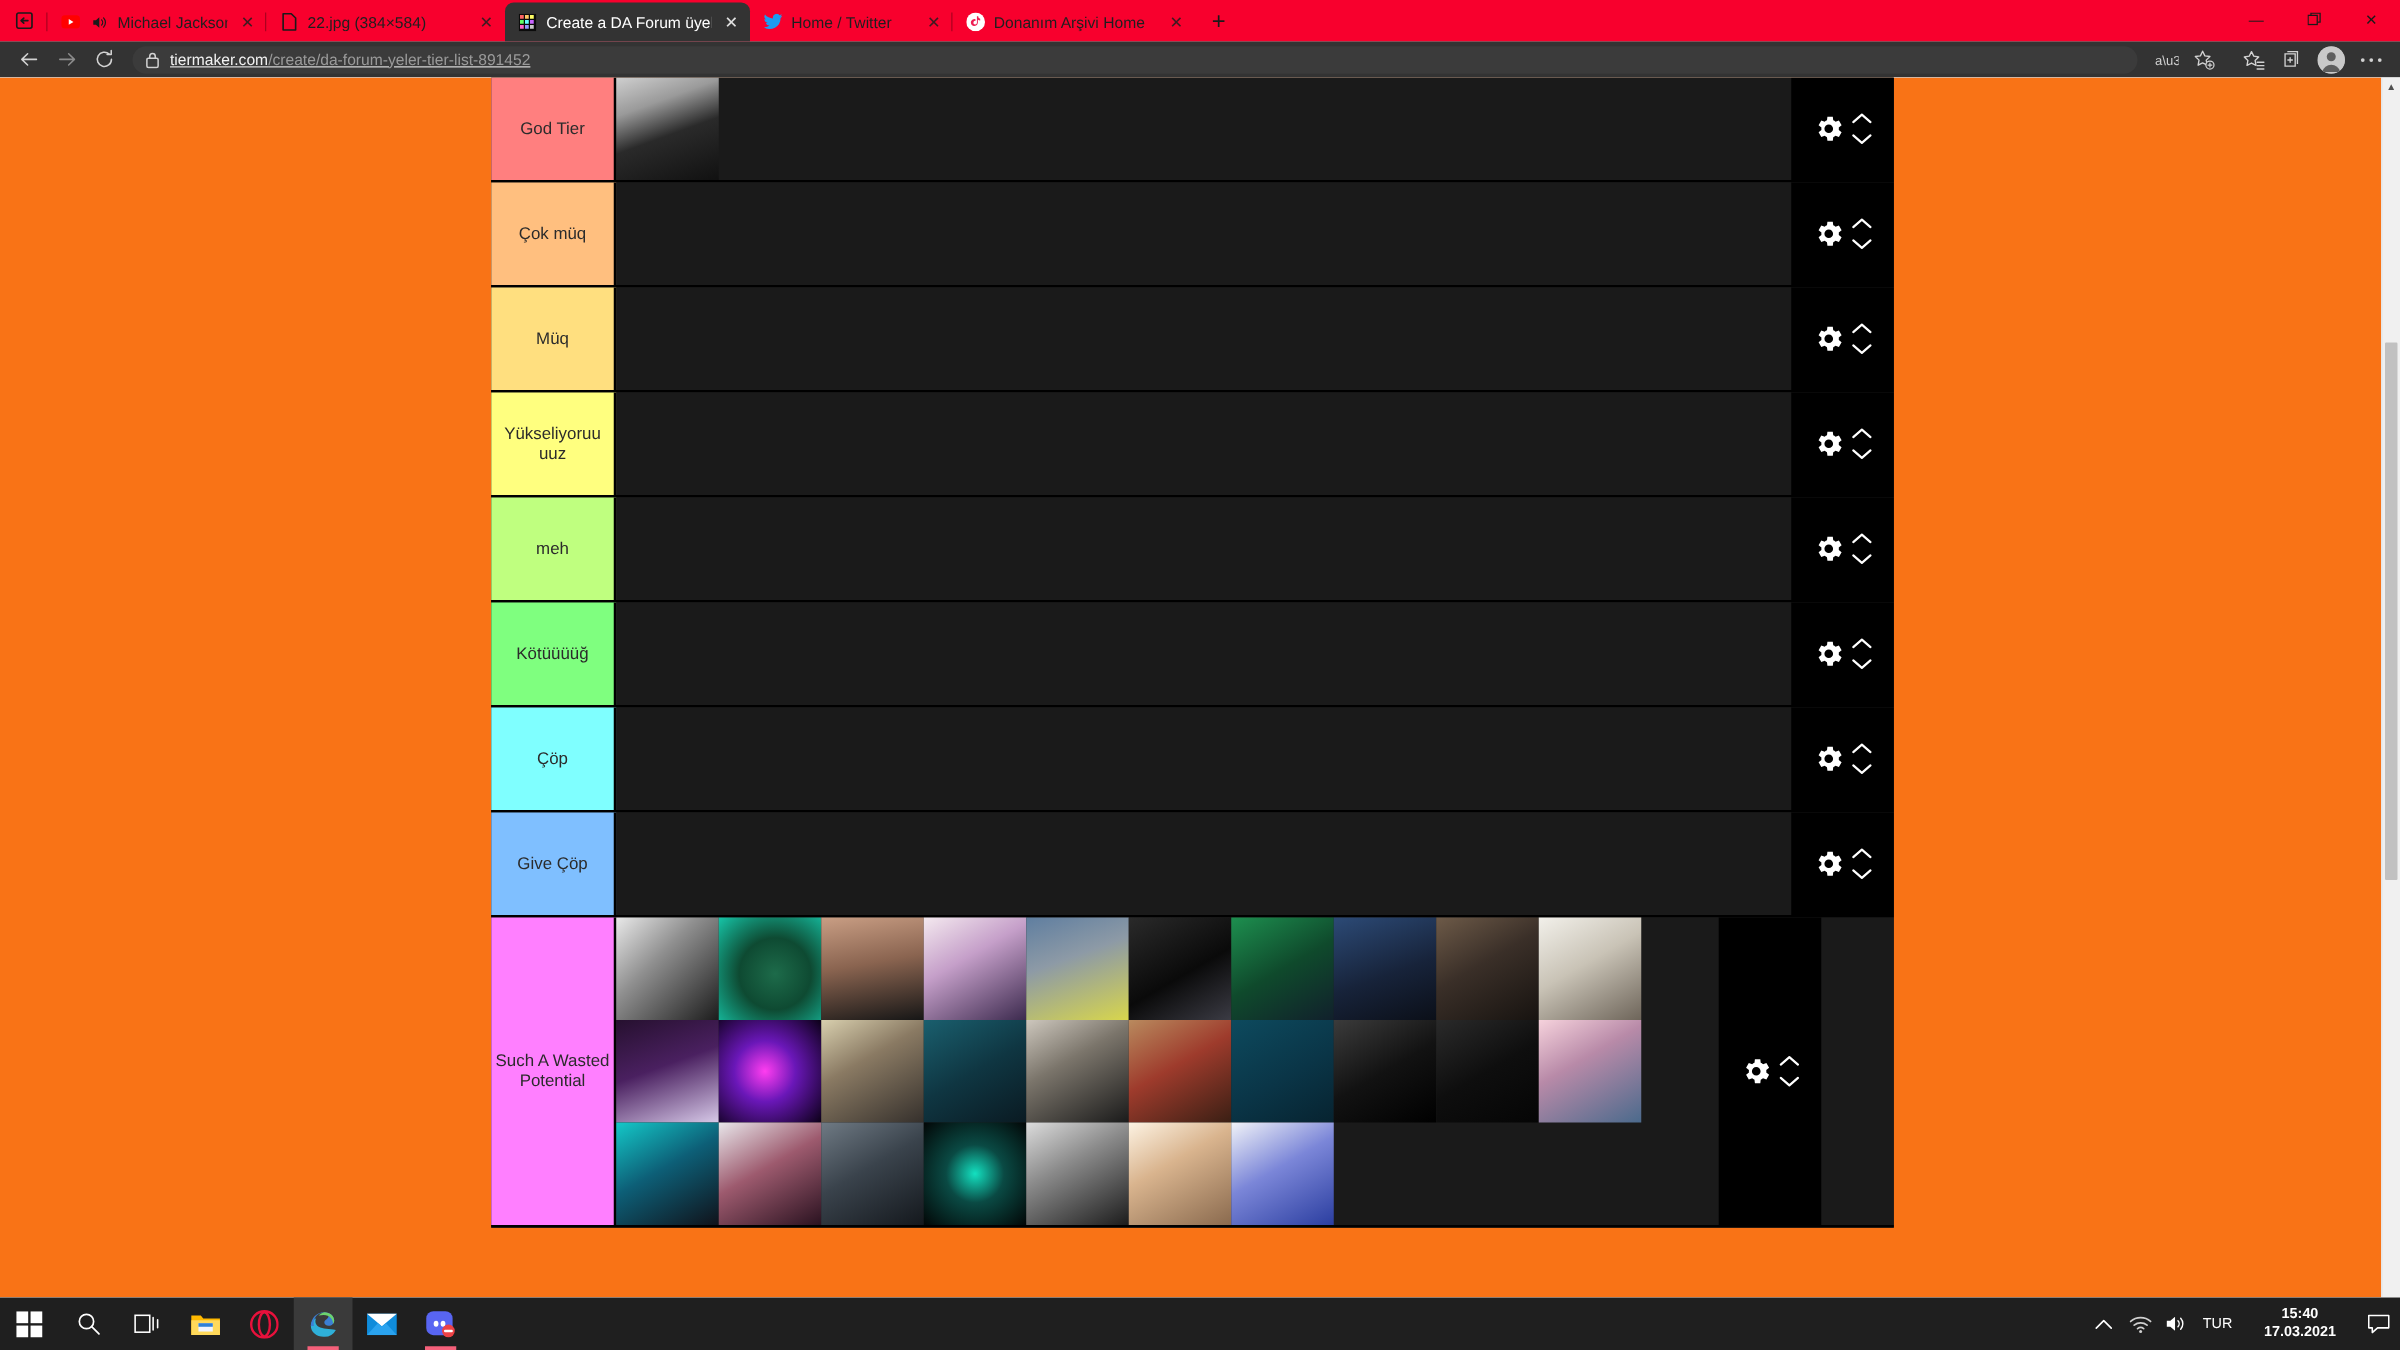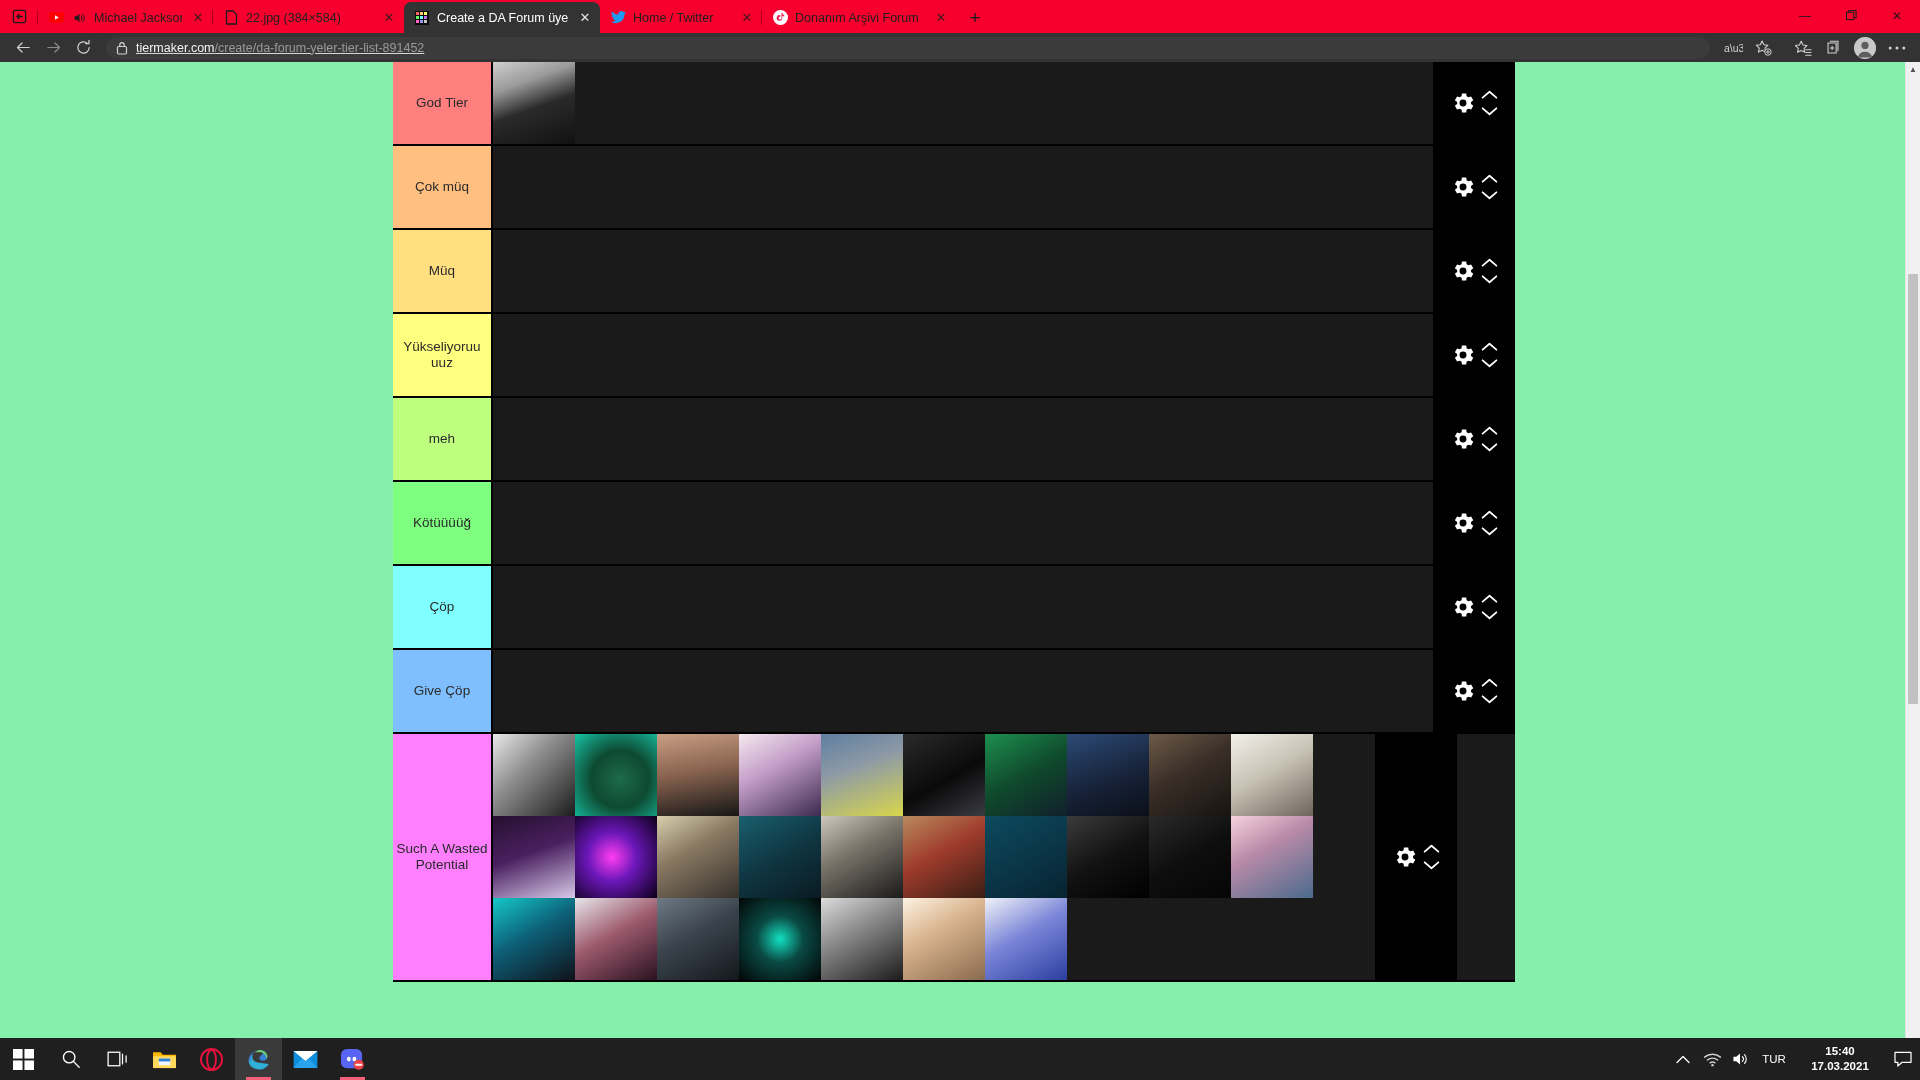--- a/index.html
+++ b/index.html
@@ -91,21 +91,21 @@
   }
 
   
   .viewport {
     position: relative;
     height: 976px; background: #ffffff;
     overflow: hidden;
   }
   .page {
     position: absolute; left: 0; top: 0; right: 15px; bottom: 0;
-    background: #86efac;
+    background: #f97316;
   }
   .tier-wrap {
     position: absolute; left: 393px; top: 0px; width: 1122px;
     background: #1a1a1a;
   }
   .tier-row {
     display: flex; align-items: stretch;
     border-bottom: 2px solid #000;
     background: #1a1a1a;
   }
@@ -253,21 +253,21 @@
     </div>
 
     <div class="tab" style="width:194px">
       <span class="sep"></span>
       <span class="tab-fav">
         <svg width="15" height="15" viewBox="0 0 16 16">
             <circle cx="8" cy="8" r="8" fill="#fff"></circle>
             <path d="M9.1 3.1v5.6a1.5 1.5 0 11-1.2-1.5v-1.5A3 3 0 109.9 8.8V6.2a3.6 3.6 0 002 .6V5.4a2.3 2.3 0 01-1.7-2.3z" fill="#ee1d52"></path>
           </svg>
       </span>
-      <span class="tab-title">Donanım Arşivi Forum</span>
+      <span class="tab-title">Donanım Arşivi Home</span>
       <span class="tab-close">✕</span>
     </div>
 
     <div class="newtab">+</div>
 
     <div class="wincontrols">
       <div>—</div>
       <div>
         <svg width="11" height="11" viewBox="0 0 12 12">
             <rect x="0.5" y="2.5" width="8" height="8" fill="none" stroke="#1a1a1a" stroke-width="1.1"></rect>

